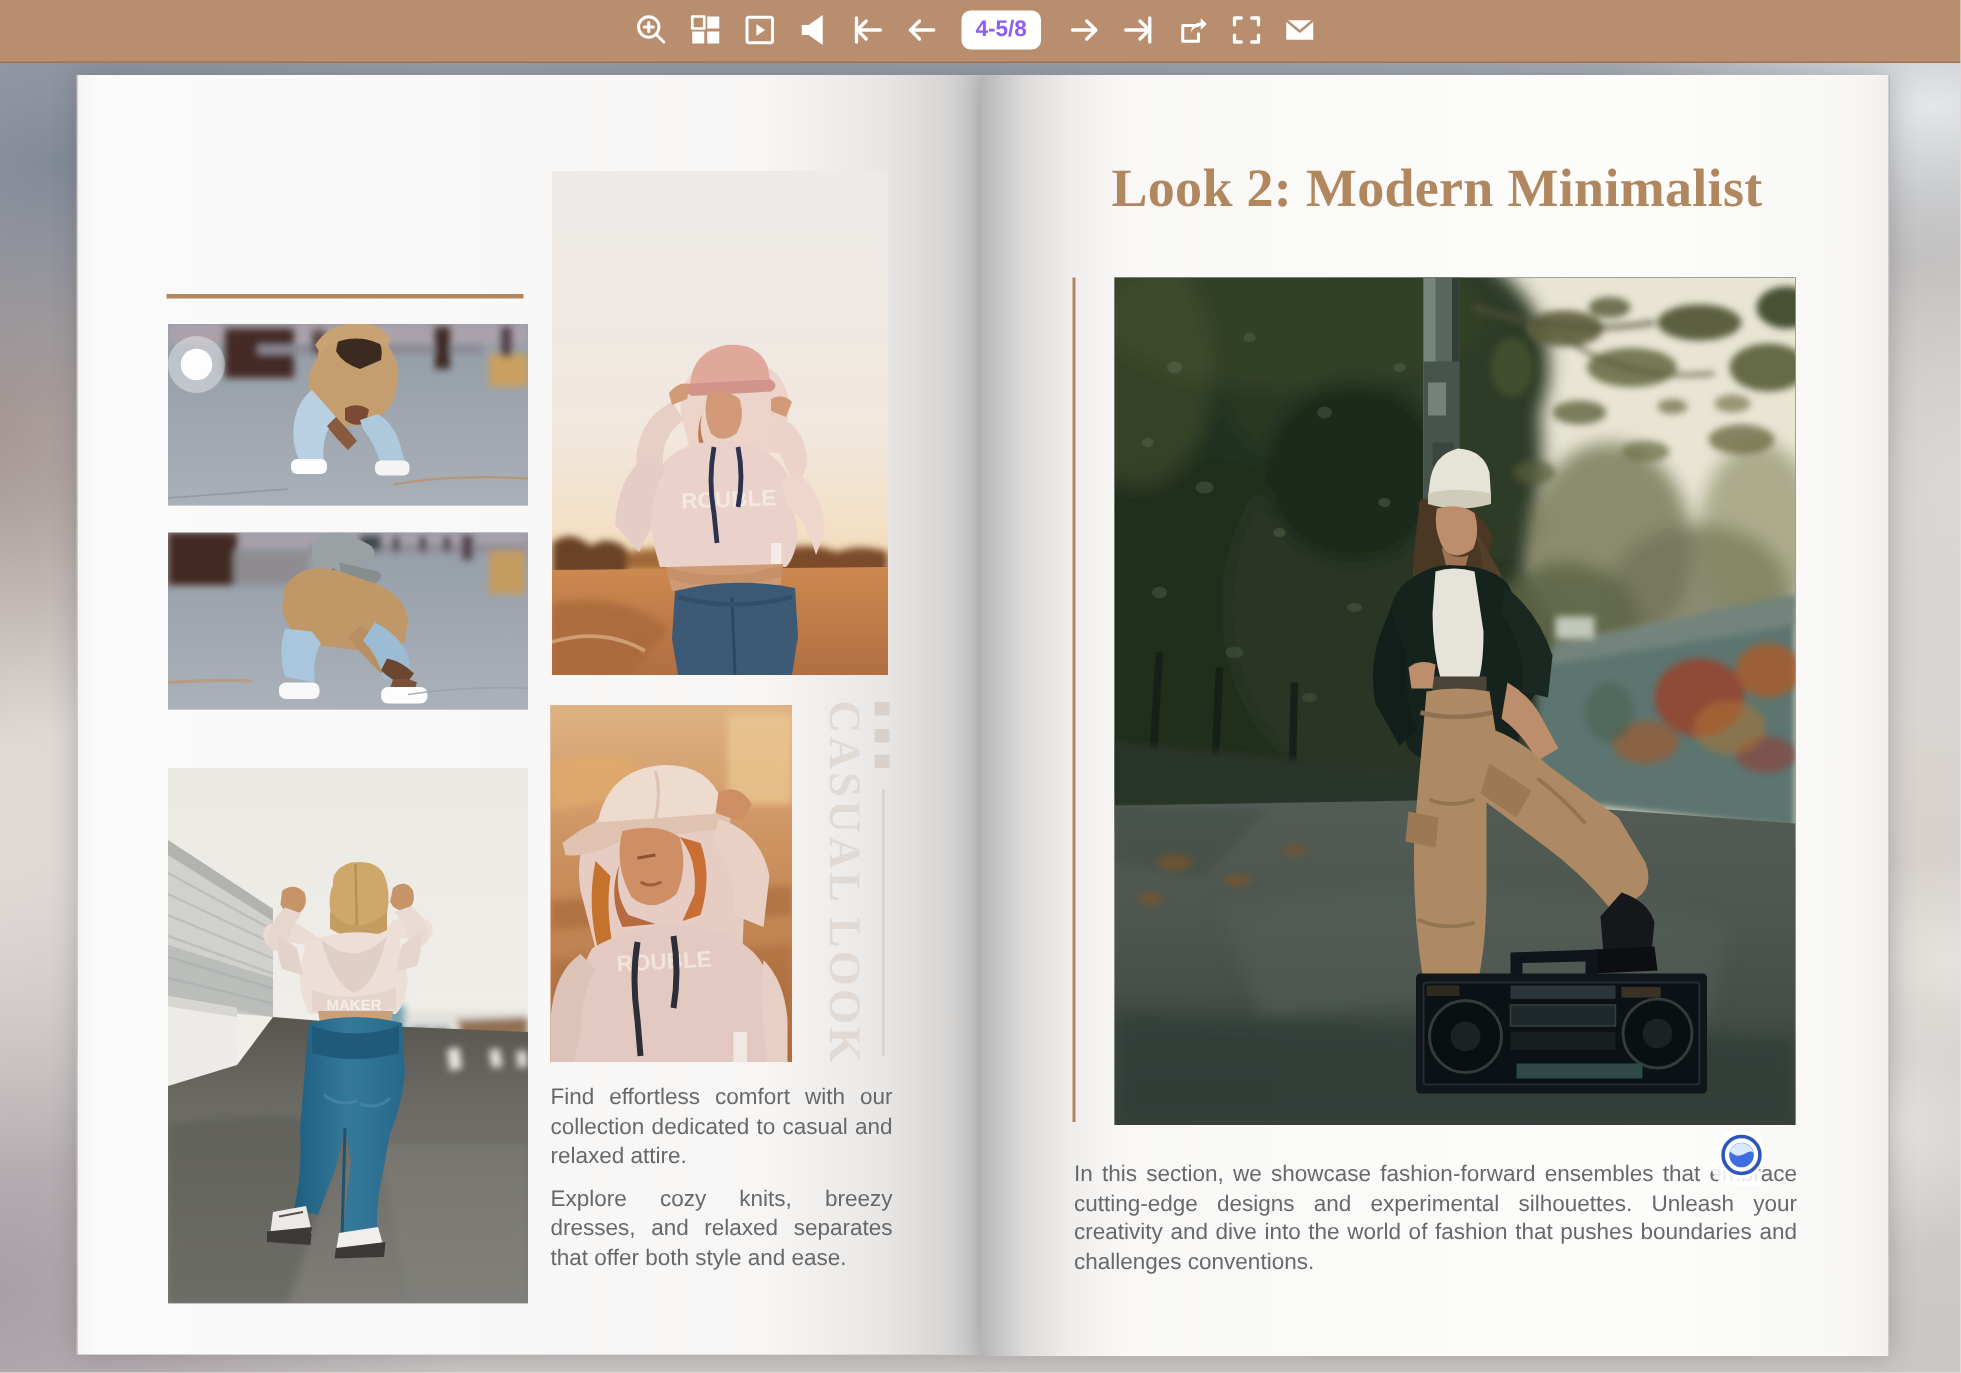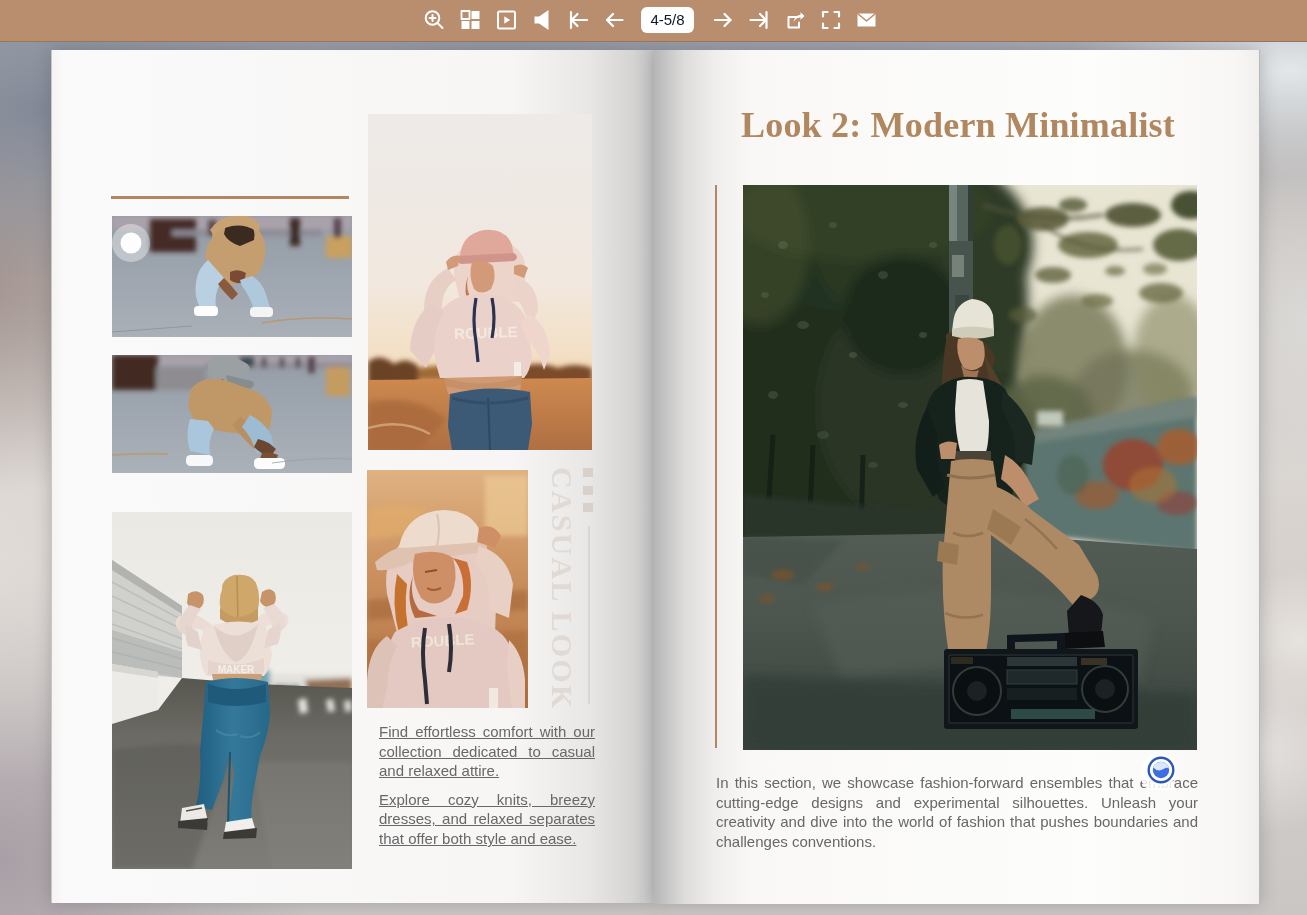--- a/index.html
+++ b/index.html
@@ -15,39 +15,39 @@
       radial-gradient(ellipse 420px 240px at 40px 110px, rgba(126,134,149,.9), rgba(126,134,149,0) 72%),
       radial-gradient(ellipse 480px 300px at -40px 280px, rgba(148,130,126,.75), rgba(148,130,126,0) 72%),
       radial-gradient(ellipse 350px 300px at -20px 560px, rgba(226,221,217,.85), rgba(226,221,217,0) 75%),
       radial-gradient(ellipse 420px 380px at 0px 860px, rgba(165,155,163,.9), rgba(165,155,163,0) 75%),
       radial-gradient(ellipse 700px 180px at 500px 30px, rgba(139,146,159,.8), rgba(139,146,159,0) 80%),
       radial-gradient(ellipse 500px 200px at 900px 40px, rgba(160,166,176,.6), rgba(160,166,176,0) 80%),
       linear-gradient(180deg,#a3a8b1 0%, #c4bfbc 25%, #d9d4d0 52%, #d3ceca 75%, #cac6c4 100%);
   }
   #toolbar{position:absolute;left:0;top:0;width:1307px;height:42px;background:#b88e6e;box-shadow:inset 0 -1px 0 rgba(120,82,55,.45);}
   #pagebox{position:absolute;left:641px;top:7px;width:53px;height:26px;background:#fff;border-radius:6px;
-    font-size:15px;color:#0f172a;text-align:center;line-height:26px;}
+    font-size:15px;color:#8b5cf6;text-align:center;line-height:26px;font-weight:bold;}
   
   #book{position:absolute;left:51px;top:50px;width:1207px;height:854px;}
   #pageL{position:absolute;left:0;top:0;width:603px;height:853px;
     background:linear-gradient(90deg,#f5f4f3 0%,#fbfafa 2%,#f7f6f5 76%,#e8e7e6 89%,#d6d5d4 96%,#c4c3c3 100%);
     border-left:1px solid #cac8c6;box-shadow:0 0 16px rgba(60,60,70,.28);}
   #pageR{position:absolute;left:603px;top:0;width:605px;height:854px;
     background:linear-gradient(90deg,#b7b6b6 0%,#c6c5c5 2%,#dddcdb 5%,#efeeed 10%,#f9f8f7 16%,#fdfdfc 72%,#f8f7f6 96%,#f0efed 100%);
     border-right:1px solid #bab8b6;box-shadow:0 0 16px rgba(60,60,70,.28);}
   
   .hd{position:absolute;font-family:"Liberation Serif",serif;font-weight:bold;color:#b1875f;}
   #h1L{left:60px;top:55px;font-size:34px;line-height:41px;letter-spacing:1.6px;}
   #ruleL{position:absolute;left:60px;top:146px;width:238px;height:2.5px;background:#b1875f;}
   #h1R{left:88px;top:54px;font-size:36px;letter-spacing:0.2px;}
   #vlineR{position:absolute;left:112px;top:135px;width:2px;height:563px;background:#b1875f;}
   .ph{position:absolute;overflow:hidden;}
   
   .bt{position:absolute;color:#686868;font-size:15px;line-height:19.6px;text-align:justify;letter-spacing:0;}
-  .bt p{margin:0 0 9px 12px;text-decoration:underline;}
+  .bt p{margin:0 0 9px 0;}
   
   #caslook{position:absolute;left:494px;top:417px;width:34px;height:300px;white-space:nowrap;
     font-family:"Liberation Serif",serif;font-weight:bold;color:#e1dad4;font-size:30px;letter-spacing:2.2px;
     writing-mode:vertical-rl;}
   .sq{position:absolute;width:10px;height:9px;background:#d8d0ca;}
   #thinline{position:absolute;left:537px;top:476px;width:1.5px;height:178px;background:#ddd6d0;}
   
   #blueic{position:absolute;left:1088px;top:702px;width:44px;height:40px;}
 </style>
 </head>

